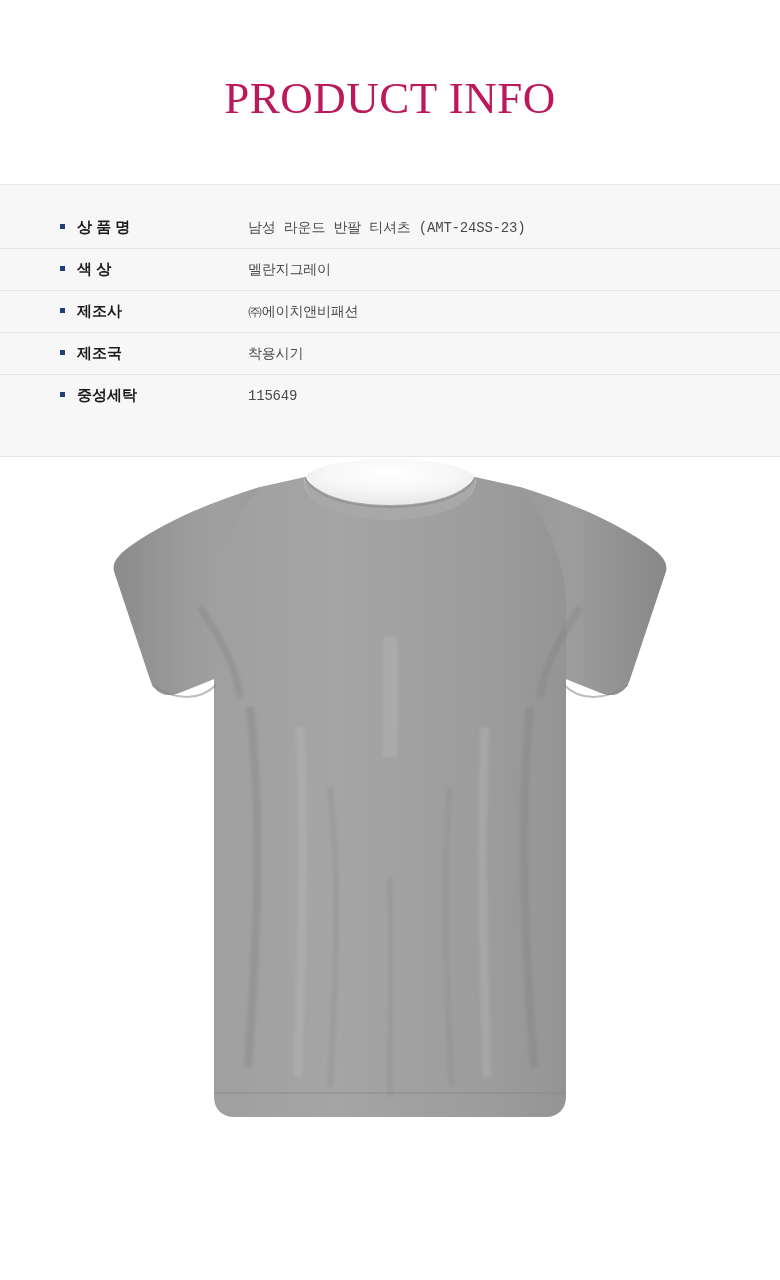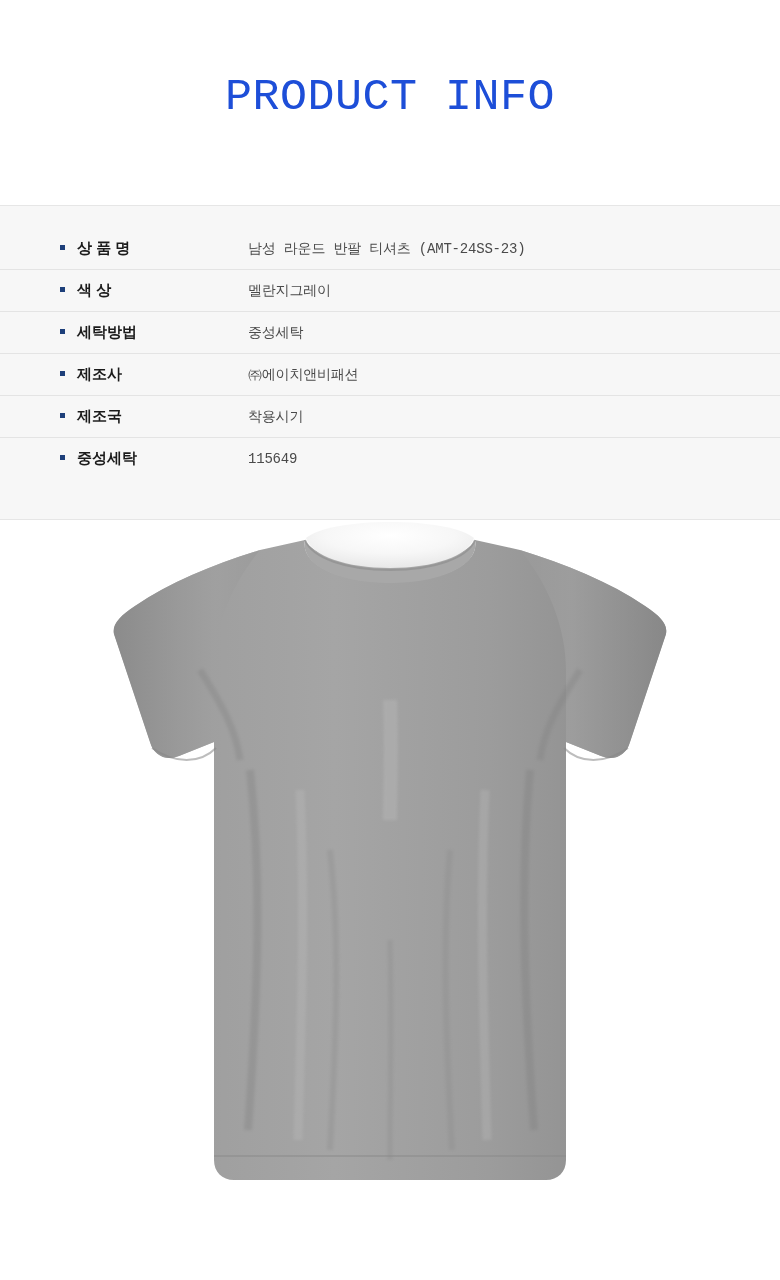--- a/index.html
+++ b/index.html
@@ -26,27 +26,27 @@
   
   .title-block {
     padding-top: 72px;
     text-align: center;
   }
   .title-block h1 {
     margin: 0;
     font-size: 45px;
     font-weight: 500;
     letter-spacing: 0.5px;
-    color: #1d4ed8;
-    font-family: Liberation Mono, monospace;
+    color: #be185d;
+    font-family: Liberation Serif, serif;
   }
 
   
   .info-panel {
-    margin-top: 82px;
+    margin-top: 60px;
     background: #f7f7f7;
     border-top: 1px solid #e6e6e6;
     border-bottom: 1px solid #e6e6e6;
     padding: 22px 0 40px 0;
   }
   .info-table {
     width: 100%;
     border-collapse: collapse;
   }
   .info-table tr {
@@ -119,26 +119,20 @@
           <td class="cell-label">
             <span class="bullet"></span><span class="label-text">상 품 명</span>
           </td>
           <td class="cell-value">남성 라운드 반팔 티셔츠 (AMT-24SS-23)</td>
         </tr>
         <tr>
           <td class="cell-label">
             <span class="bullet"></span><span class="label-text">색      상</span>
           </td>
           <td class="cell-value">멜란지그레이</td>
-        </tr>
-        <tr>
-          <td class="cell-label">
-            <span class="bullet"></span><span class="label-text">세탁방법</span>
-          </td>
-          <td class="cell-value">중성세탁</td>
         </tr>
         <tr>
           <td class="cell-label">
             <span class="bullet"></span><span class="label-text">제조사</span>
           </td>
           <td class="cell-value">㈜에이치앤비패션</td>
         </tr>
         <tr>
           <td class="cell-label">
             <span class="bullet"></span><span class="label-text">제조국</span>

